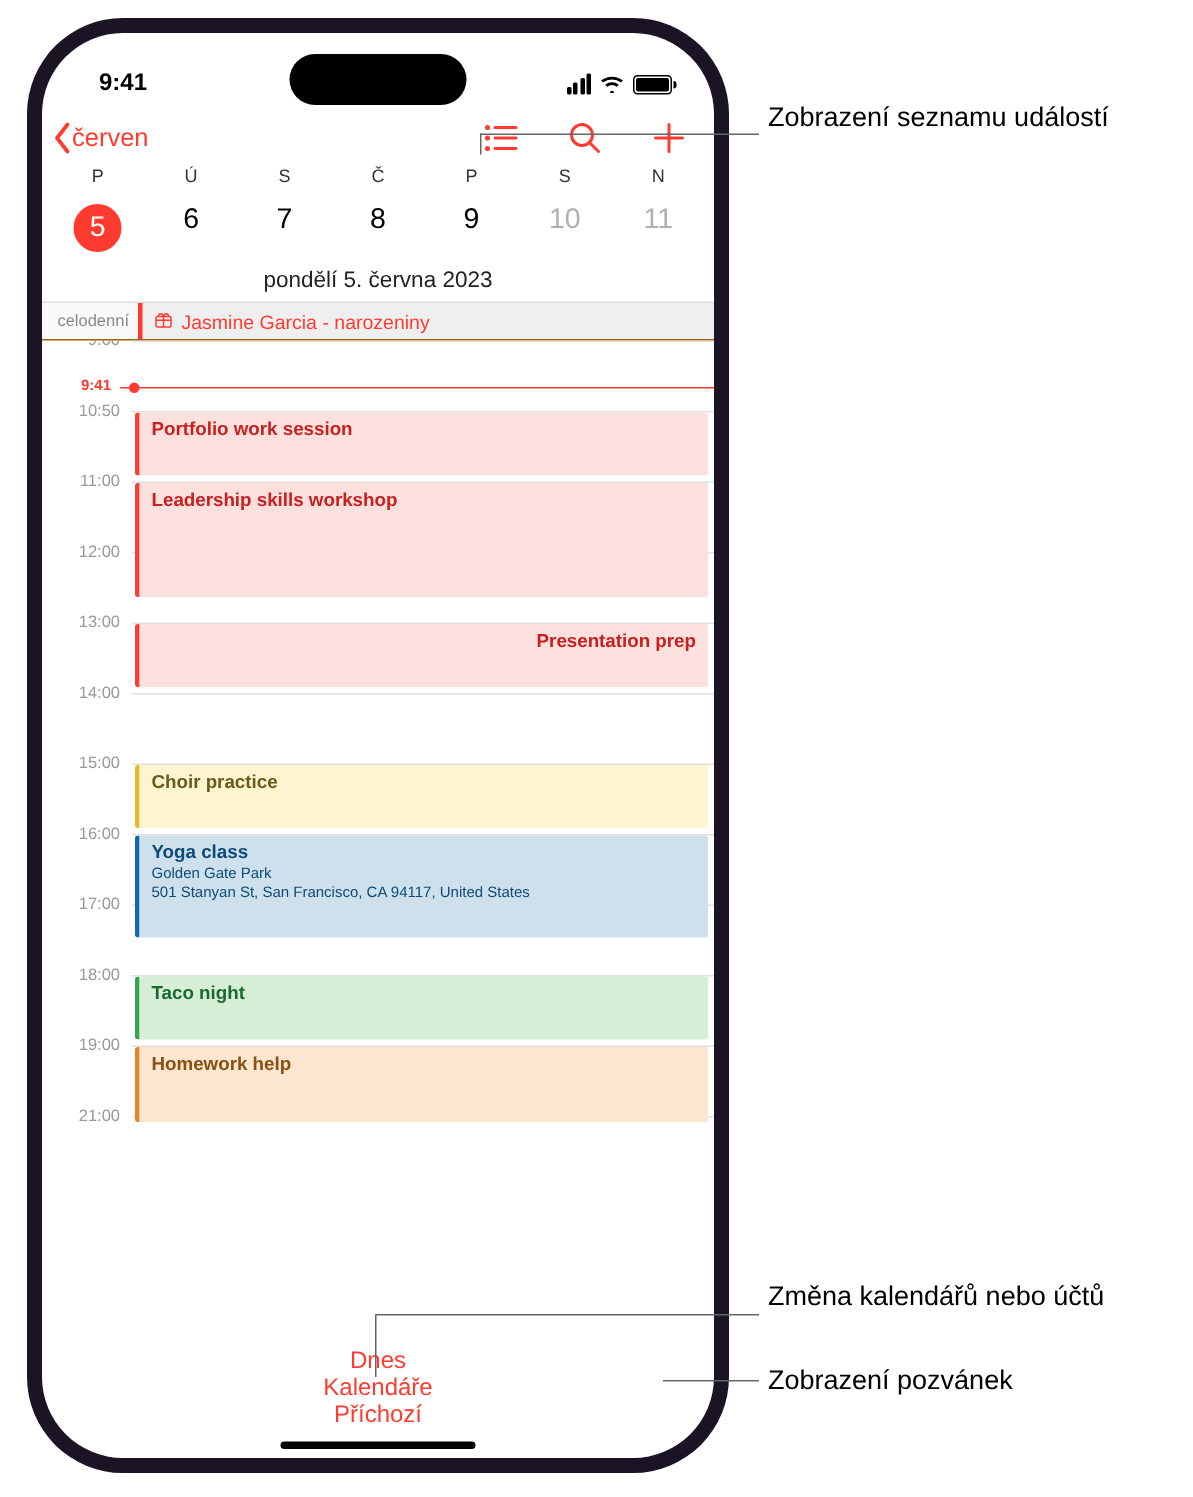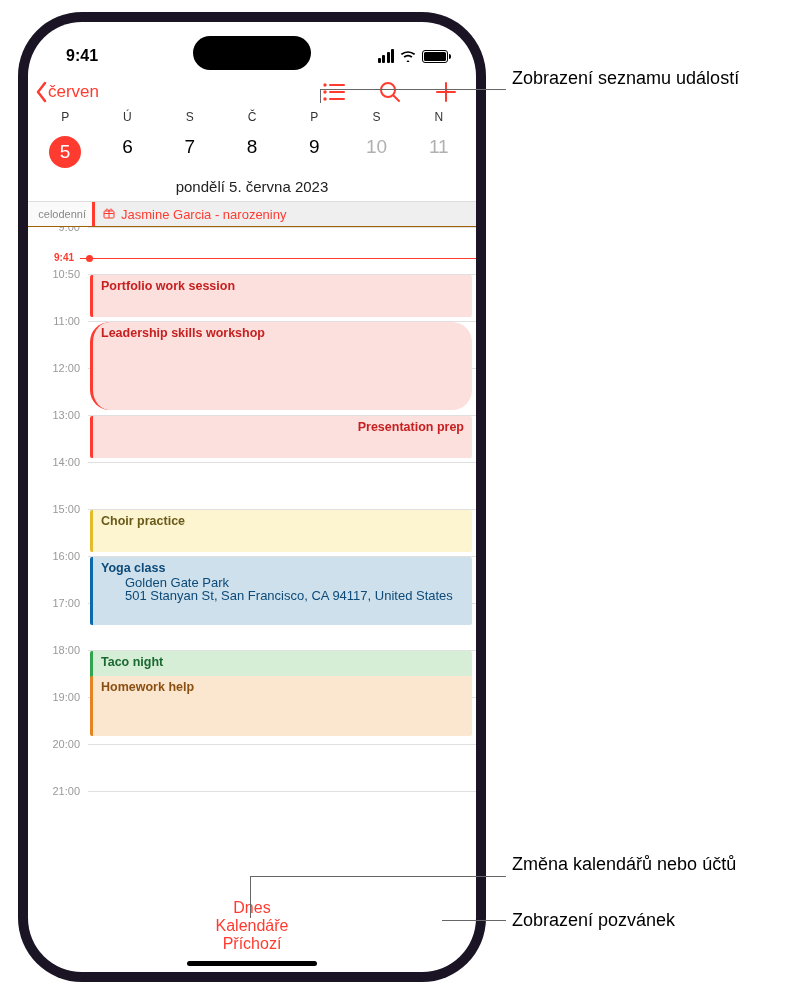--- a/index.html
+++ b/index.html
@@ -94,21 +94,21 @@
   .timeline { flex:1; overflow:hidden; position:relative; }
   .time-row { display:flex; height:47px; position:relative; }
   .time-label { width:60px; text-align:right; padding-right:8px; font-size:11px; color:#999; transform:translateY(-6px); }
   .time-line { flex:1; border-top:1px solid #e0e0e0; }
   .now-line { position:absolute; left:52px; right:0; top:31px; height:1px; background:#ff3b30; z-index:5; }
   .now-dot { position:absolute; left:58px; top:28px; width:7px; height:7px; background:#ff3b30; border-radius:50%; z-index:5; }
   .now-label { position:absolute; left:26px; top:25px; font-size:10px; color:#ff3b30; font-weight:600; z-index:5; }
 
   .event { position:absolute; left:62px; right:4px; border-radius:2px; padding:4px 8px; font-size:12.5px; line-height:15px; overflow:hidden; }
   .event .title { font-weight:600; }
-  .event .sub { font-size:13px; line-height:13px;margin-left:24px; }
+  .event .sub { font-size:10px; line-height:13px; }
   .ev-red { background:#fce0de; border-left:3px solid #ff3b30; color:#c62020; }
   .ev-yellow { background:#fcf5d0; border-left:3px solid #e5bb2c; color:#6a5a1a; }
   .ev-blue { background:#cde0ec; border-left:3px solid #0d6aa8; color:#0d4a78; }
   .ev-green { background:#d6edd6; border-left:3px solid #34a34f; color:#1a6a30; }
   .ev-orange { background:#fbe6cf; border-left:3px solid #e38322; color:#8a5012; }
 
   .bottom-bar {
     display:flex; justify-content:space-between; align-items:center;
     padding:12px 22px 8px; font-size:16px; color:#ff3b30;
     border-top:0;
@@ -261,48 +261,44 @@
         </div>
         <div class="time-row">
           <div class="time-label">18:00</div>
           <div class="time-line"></div>
         </div>
         <div class="time-row">
           <div class="time-label">19:00</div>
           <div class="time-line"></div>
         </div>
         <div class="time-row">
-          <div class="time-label">20:00</div>
-          <div class="time-line"></div>
-        </div>
-        <div class="time-row">
           <div class="time-label">21:00</div>
           <div class="time-line"></div>
         </div>
         <div class="event ev-red" style="top: 48px; height: 42px;">
           <div class="title">Portfolio work session</div>
         </div>
-        <div class="event ev-red" style="top: 95px; height: 88px; border-radius: 20px;">
+        <div class="event ev-red" style="top: 95px; height: 76px;">
           <div class="title">Leadership skills workshop</div>
         </div>
         <div class="event ev-red" style="top: 189px; height: 42px; text-align: right;">
           <div class="title">Presentation prep</div>
         </div>
         <div class="event ev-yellow" style="top: 283px; height: 42px;">
           <div class="title">Choir practice</div>
         </div>
         <div class="event ev-blue" style="top: 330px; height: 68px;">
           <div class="title">Yoga class</div>
           <div class="sub">Golden Gate Park</div>
           <div class="sub">501 Stanyan St, San Francisco, CA 94117, United States</div>
         </div>
         <div class="event ev-green" style="top: 424px; height: 42px;">
           <div class="title">Taco night</div>
         </div>
-        <div class="event ev-orange" style="top: 449px; height: 60px;">
+        <div class="event ev-orange" style="top: 471px; height: 50px;">
           <div class="title">Homework help</div>
         </div>
       </div>
 
     <div class="bottom-bar">
       <span>Dnes</span>
       <span>Kalendáře</span>
       <span>Příchozí</span>
     </div>
     <div class="home-indicator"></div>

